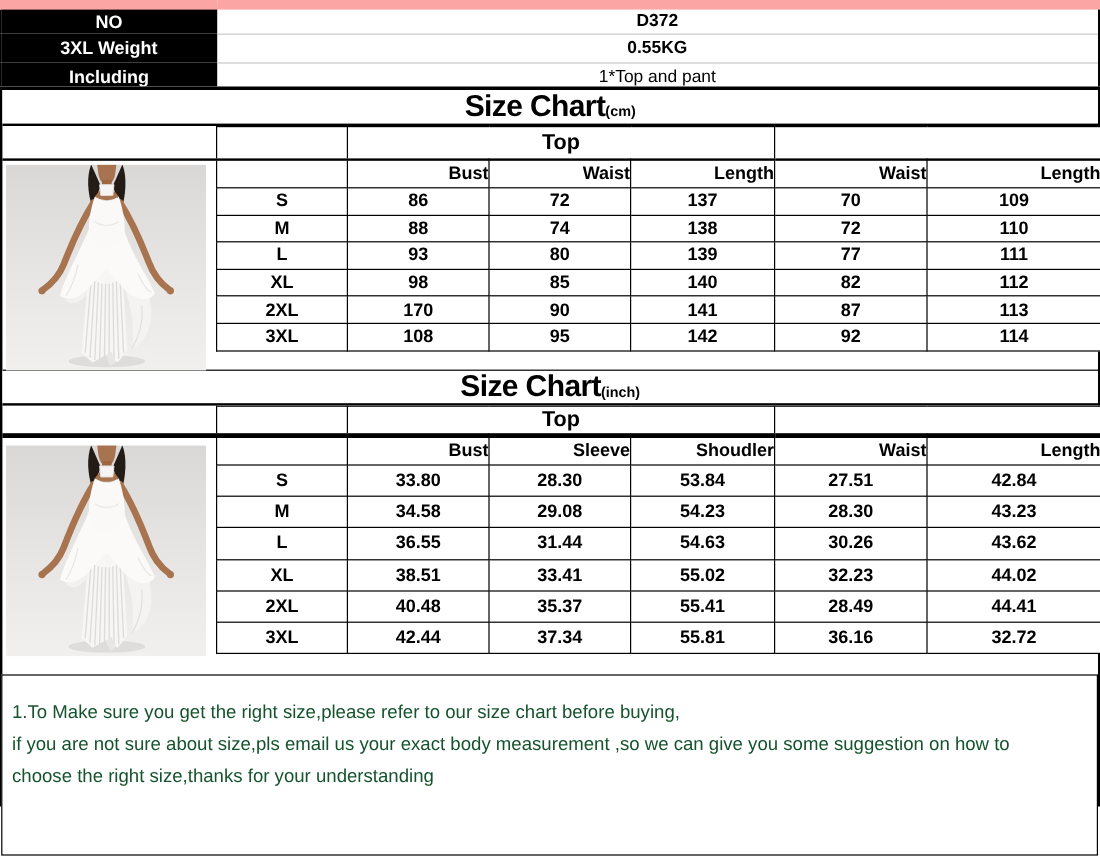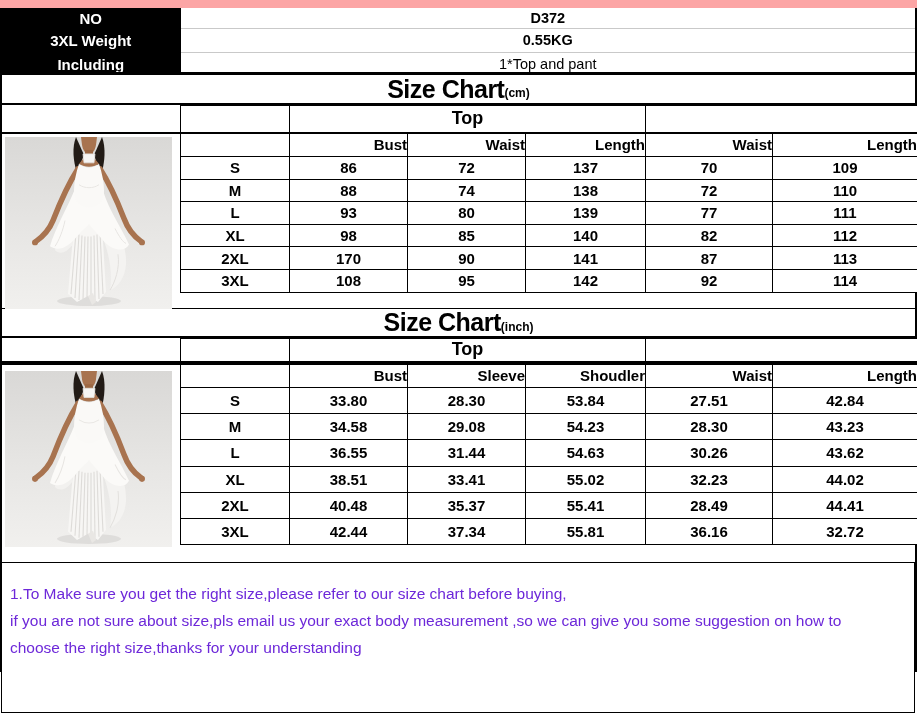--- a/index.html
+++ b/index.html
@@ -71,21 +71,21 @@
   .photo { position: absolute; left: 3px; overflow: hidden; }
   .photo.p1 { top: 62px;  width: 167px; height: 172px; }
   .photo.p2 { top: 296px; width: 167px; height: 176px; }
   .photo svg { display: block; width: 100%; height: 100%; }
 
   
   .notes {
     position: absolute; top: 562px; left: 1px; width: 914px; height: 151px;
     border: 1px solid #000; padding: 17px 8px 0 8px; background: #fff;
   }
-  .note-line { font-size: 15.5px; line-height: 27px; color: #6d28d9; white-space: nowrap; }
+  .note-line { font-size: 15.5px; line-height: 27px; color: #14532d; white-space: nowrap; }
 </style>
 </head>
 <body>
 
 <div class="sheet">
 
   <svg width="0" height="0" style="position:absolute" aria-hidden="true">
     <defs>
       <linearGradient id="bgGrad" x1="0" y1="0" x2="0" y2="1">
         <stop offset="0" stop-color="#d9d8d6"></stop>

